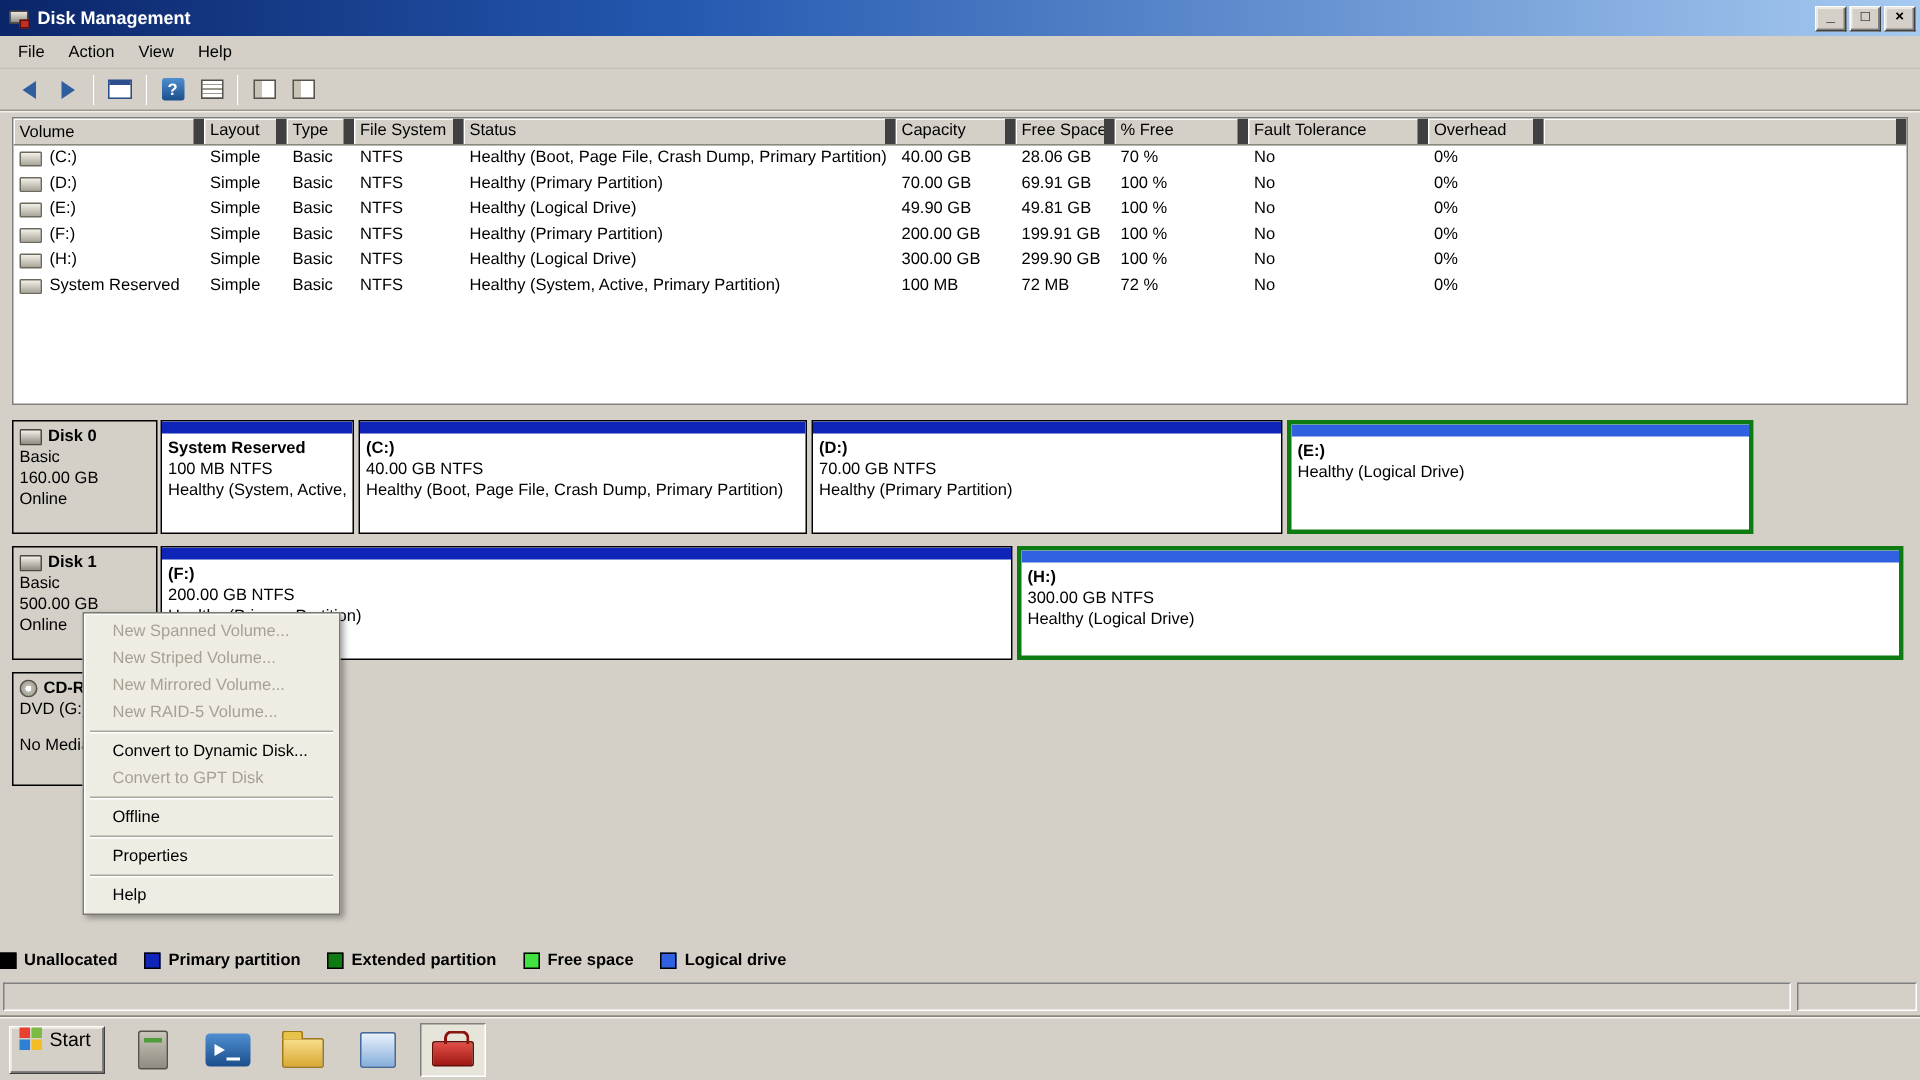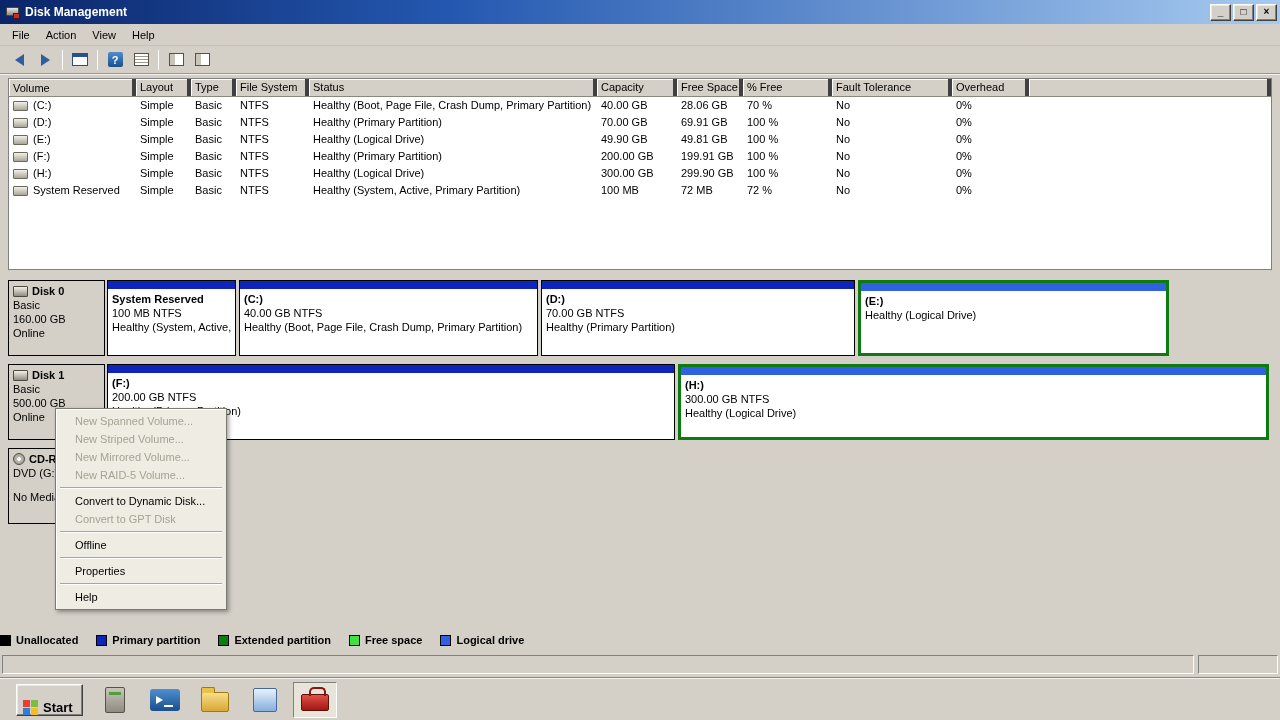--- a/index.html
+++ b/index.html
@@ -28,21 +28,21 @@
   .arr-l{width:0;height:0;border-style:solid;border-width:6px 9px 6px 0;border-color:transparent #2E5E9E transparent transparent}
   .arr-r{width:0;height:0;border-style:solid;border-width:6px 0 6px 9px;border-color:transparent transparent transparent #2E5E9E}
   .ico-win{width:16px;height:13px;border:1px solid #2B4F8C;background:linear-gradient(#2B4F8C 0 3px,#FFF 3px)}
   .ico-help{width:15px;height:15px;background:linear-gradient(#4E8FD0,#1B4E8C);color:#fff;font-weight:bold;font-size:11px;display:flex;align-items:center;justify-content:center;border-radius:2px}
   .ico-list{width:15px;height:13px;border:1px solid #55524A;background:repeating-linear-gradient(#FFF 0 2px,#9B988C 2px 3px)}
   .ico-grid{width:15px;height:13px;border:1px solid #55524A;background:linear-gradient(90deg,#C8C4B8 0 5px,#FFF 5px)}
 
   
   .volume-list{position:absolute;top:78px;left:8px;width:1264px;height:192px;background:#FFF;border:1px solid #808080;overflow:hidden}
   .vheader{display:flex;height:18px;background:#D4D0C8;border-bottom:1px solid #8A887E}
-  .hcell{padding:2px 4px;border-right:4px solid #404040;box-shadow:inset 1px 1px 0 #FFF;white-space:nowrap;overflow:hidden;flex:none}
+  .hcell{padding:2px 4px;border-right:7px solid #404040;box-shadow:inset 1px 1px 0 #FFF;white-space:nowrap;overflow:hidden;flex:none}
   .vrow{display:flex;height:17px}
   .vcell{padding:0 4px;line-height:17px;white-space:nowrap;overflow:hidden;flex:none}
   .c0{width:127px;display:flex;align-items:center}
   .c1{width:55px}.c2{width:45px}.c3{width:73px}.c4{width:288px}.c5{width:80px}
   .c6{width:66px}.c7{width:89px}.c8{width:120px}.c9{width:77px}.c10{flex:1;width:auto}
   .drive-ico{width:15px;height:10px;flex:none;margin-right:5px;background:linear-gradient(#F2F0E8,#A9A599);border:1px solid #6B685C;border-radius:1px}
 
   
   .graphical{position:absolute;top:276px;left:0;right:0;height:354px;padding:4px 0 0 8px}
   .disk-row{display:flex;height:76px;margin-bottom:8px}
@@ -74,23 +74,23 @@
   .lg .sw{width:11px;height:11px;border:1px solid #000;flex:none}
 
   
   .statusbar{position:absolute;left:2px;right:2px;top:652px;height:24px;display:flex;align-items:center;gap:4px}
   .sb-panel{height:19px;flex:1;border:1px solid;border-color:#808080 #FFF #FFF #808080}
   .sb-panel.small{flex:none;width:80px}
 
   
   .taskbar{position:absolute;left:0;top:678px;width:1280px;height:42px;background:#D4D0C8;border-top:1px solid #F5F4EF;
     box-shadow:0 -1px 0 #8A887E;display:flex;align-items:center}
-  .start-btn{margin-left:16px;height:32px;padding:0 9px 0 6px;display:flex;align-items:flex-end;gap:5px;flex:none;
+  .start-btn{margin-left:6px;height:32px;padding:0 9px 0 6px;display:flex;align-items:flex-start;gap:5px;flex:none;
     background:#D4D0C8;border:1px solid;border-color:#FFF #404040 #404040 #FFF;
-    box-shadow:inset -1px -1px 0 #808080,inset 1px 1px 0 #ECE9E0;font-weight:bold;font-size:13px}
+    box-shadow:inset -1px -1px 0 #808080,inset 1px 1px 0 #ECE9E0;font-weight:normal;font-size:13px}
   .flag{width:15px;height:15px;display:grid;grid-template-columns:7px 7px;grid-template-rows:7px 7px;gap:1px;flex:none}
   .flag i:nth-child(1){background:#E8402C}.flag i:nth-child(2){background:#7DBB42}
   .flag i:nth-child(3){background:#2F7FD4}.flag i:nth-child(4){background:#F4BD27}
   .quick-launch{display:flex;align-items:center;margin-left:10px;gap:6px}
   .ql{width:44px;height:36px;display:flex;align-items:center;justify-content:center;border:1px solid transparent}
   .ql.pressed{background:#E7E4DA;border-color:#808080 #FFF #FFF #808080}
   .ico-server-manager{width:20px;height:26px;background:linear-gradient(#C9C5B9,#8F8B80);border:1px solid #55524A;border-radius:2px;position:relative}
   .ico-server-manager::after{content:"";position:absolute;left:3px;top:4px;width:12px;height:3px;background:#4F9E3C}
   .ico-powershell{width:30px;height:22px;background:linear-gradient(#4E8FD0,#1B4E8C);border-radius:3px;position:relative}
   .ico-powershell::before{content:"";position:absolute;left:6px;top:7px;border-left:7px solid #FFF;border-top:4px solid transparent;border-bottom:4px solid transparent}

